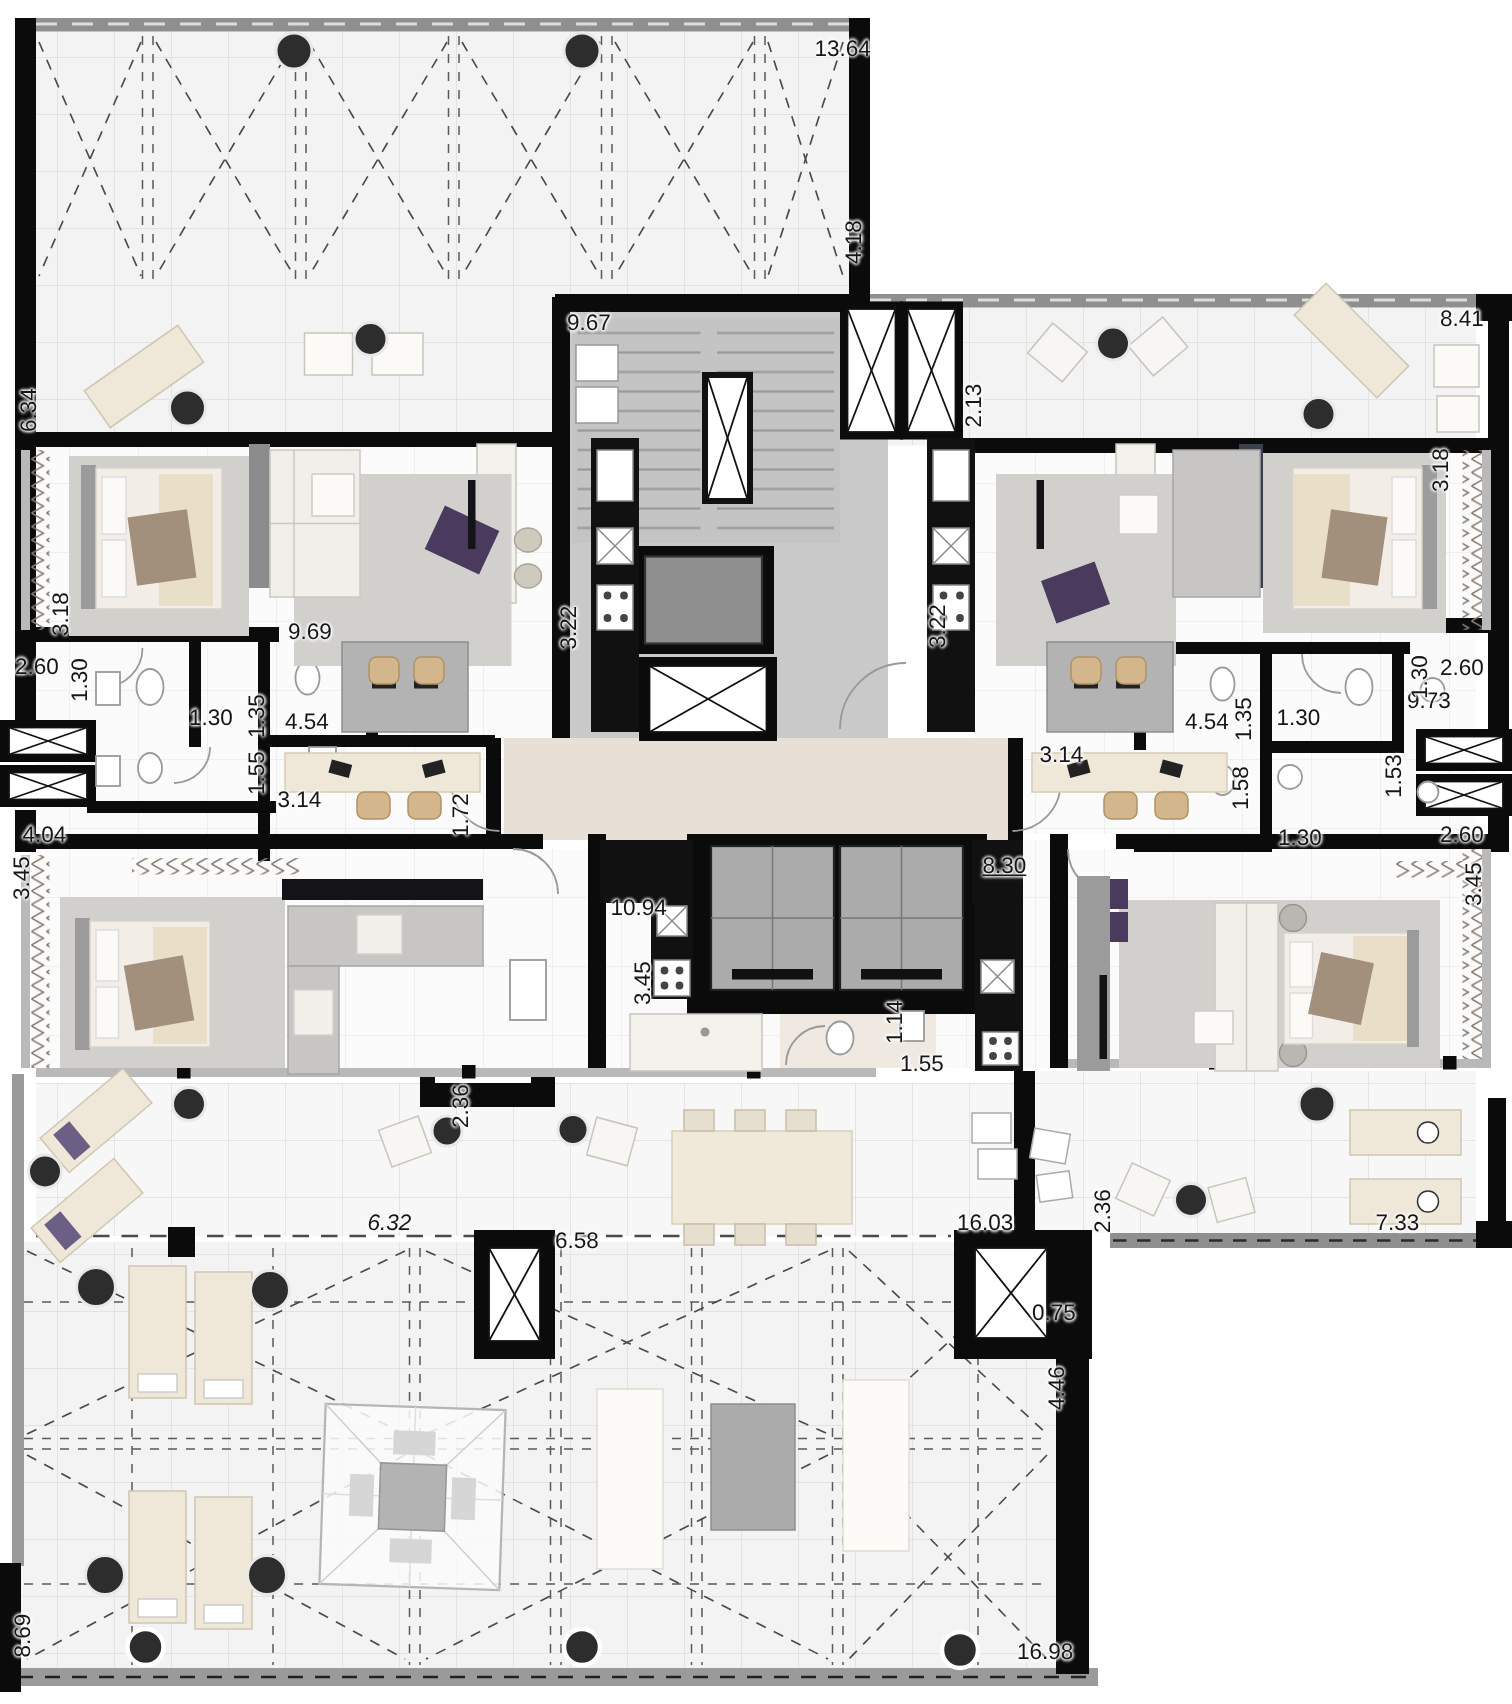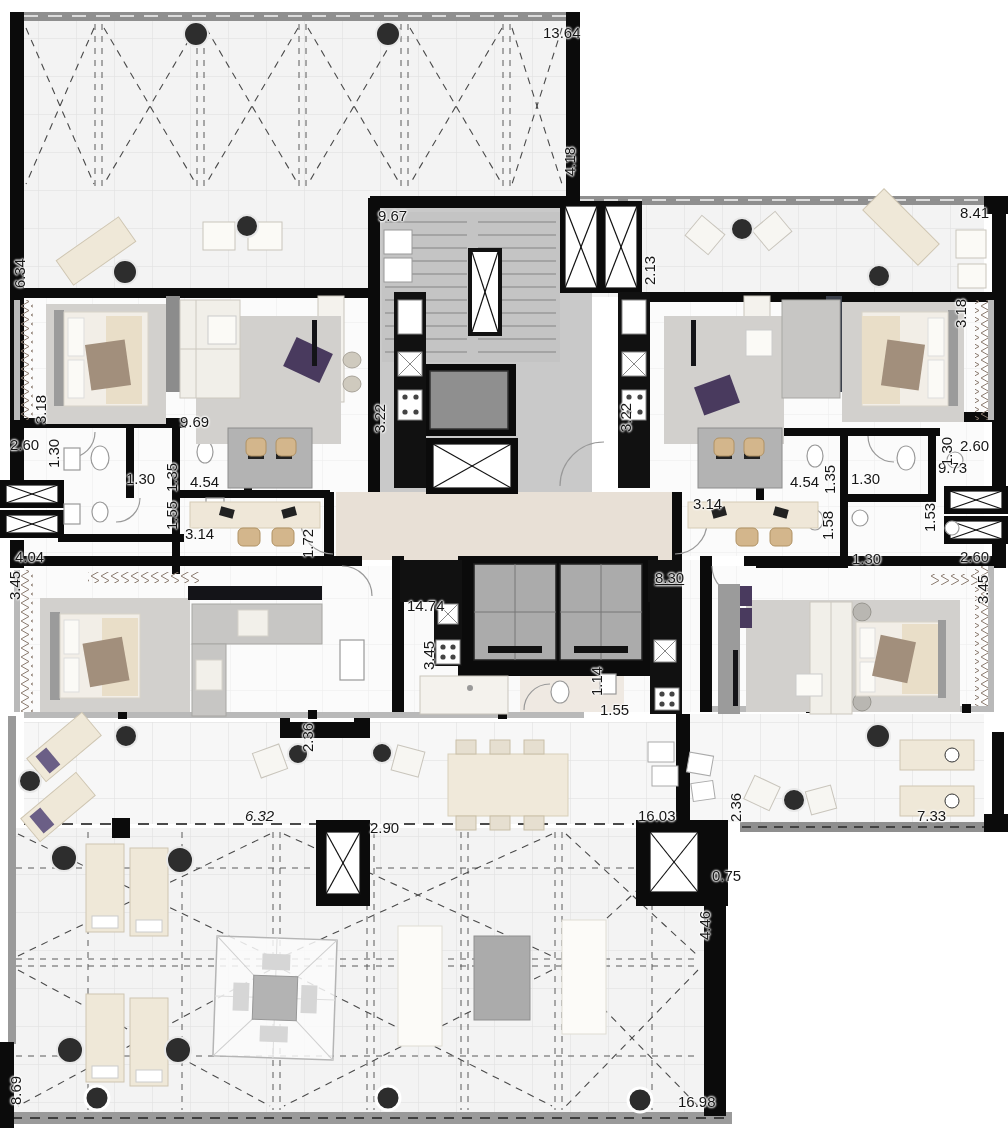--- a/index.html
+++ b/index.html
@@ -534,21 +534,21 @@
 </svg>
 
 <div id="dims">
       <div class="dim" style="left: 543px; top: 25px;">13.64</div>
       <div class="dim v" style="left: 562px; top: 176px;">4.18</div>
       <div class="dim" style="left: 378px; top: 208px;">9.67</div>
       <div class="dim" style="left: 960px; top: 205px; text-align: center;">8.41</div>
       <div class="dim v" style="left: 12px; top: 288px;">6.34</div>
       <div class="dim v" style="left: 642px; top: 285px;">2.13</div>
       <div class="dim v" style="left: 33px; top: 424px;">3.18</div>
-      <div class="dim" style="left: 148px; top: 414px; padding-left: 32px;">9.69</div>
+      <div class="dim" style="left: 160px; top: 414px; padding-left: 32px;">9.69</div>
       <div class="dim v" style="left: 372px; top: 433px;">3.22</div>
       <div class="dim v" style="left: 618px; top: 432px;">3.22</div>
       <div class="dim v" style="left: 953px; top: 328px;">3.18</div>
       <div class="dim" style="left: 938px; top: 412px; margin-top: 48px;">9.73</div>
       <div class="dim" style="left: 10px; top: 437px;">2.60</div>
       <div class="dim v" style="left: 46px; top: 468px;">1.30</div>
       <div class="dim" style="left: 126px; top: 471px;">1.30</div>
       <div class="dim v" style="left: 164px; top: 492px;">1.35</div>
       <div class="dim" style="left: 190px; top: 474px;">4.54</div>
       <div class="dim v" style="left: 164px; top: 530px;">1.55</div>
@@ -560,29 +560,29 @@
       <div class="dim" style="left: 960px; top: 438px;">2.60</div>
       <div class="dim" style="left: 790px; top: 474px;">4.54</div>
       <div class="dim v" style="left: 822px; top: 494px;">1.35</div>
       <div class="dim" style="left: 851px; top: 471px;">1.30</div>
       <div class="dim" style="left: 693px; top: 496px;">3.14</div>
       <div class="dim v" style="left: 820px; top: 540px;">1.58</div>
       <div class="dim v" style="left: 922px; top: 532px;">1.53</div>
       <div class="dim" style="left: 852px; top: 551px;">1.30</div>
       <div class="dim" style="left: 960px; top: 549px;">2.60</div>
       <div class="dim v" style="left: 975px; top: 604px;">3.45</div>
-      <div class="dim" style="left: 407px; top: 598px;">14.74</div>
+      <div class="dim" style="left: 407px; top: 598px;">10.94</div>
       <div class="dim" style="left: 655px; top: 570px; text-decoration: underline;">8.30</div>
       <div class="dim v" style="left: 421px; top: 670px;">3.45</div>
       <div class="dim v" style="left: 589px; top: 696px;">1.14</div>
       <div class="dim" style="left: 600px; top: 702px;">1.55</div>
       <div class="dim v" style="left: 300px; top: 752px;">2.36</div>
       <div class="dim v" style="left: 728px; top: 822px;">2.36</div>
       <div class="dim" style="left: 638px; top: 808px;">16.03</div>
-      <div class="dim" style="left: 712px; top: 868px;">0.75</div>
+      <div class="dim" style="left: 688px; top: 868px;">0.75</div>
       <div class="dim v" style="left: 697px; top: 940px;">4.46</div>
       <div class="dim" style="left: 917px; top: 808px;">7.33</div>
       <div class="dim" style="left: 245px; top: 808px; font-style: italic;">6.32</div>
-      <div class="dim" style="left: 370px; top: 820px;">2.90</div>
+      <div class="dim" style="left: 370px; top: 820px;">6.58</div>
       <div class="dim v" style="left: 8px; top: 1105px;">8.69</div>
       <div class="dim" style="left: 678px; top: 1094px;">16.98</div>
     </div>
 </div>
 
 </body></html>

